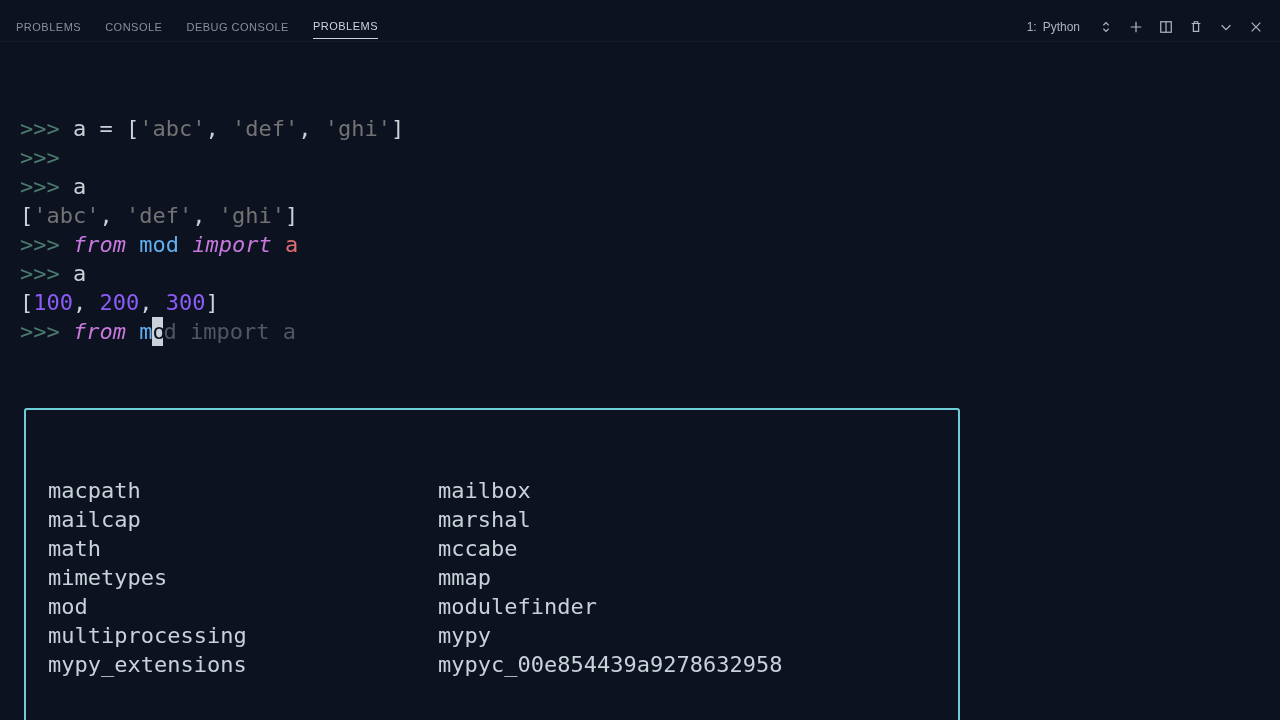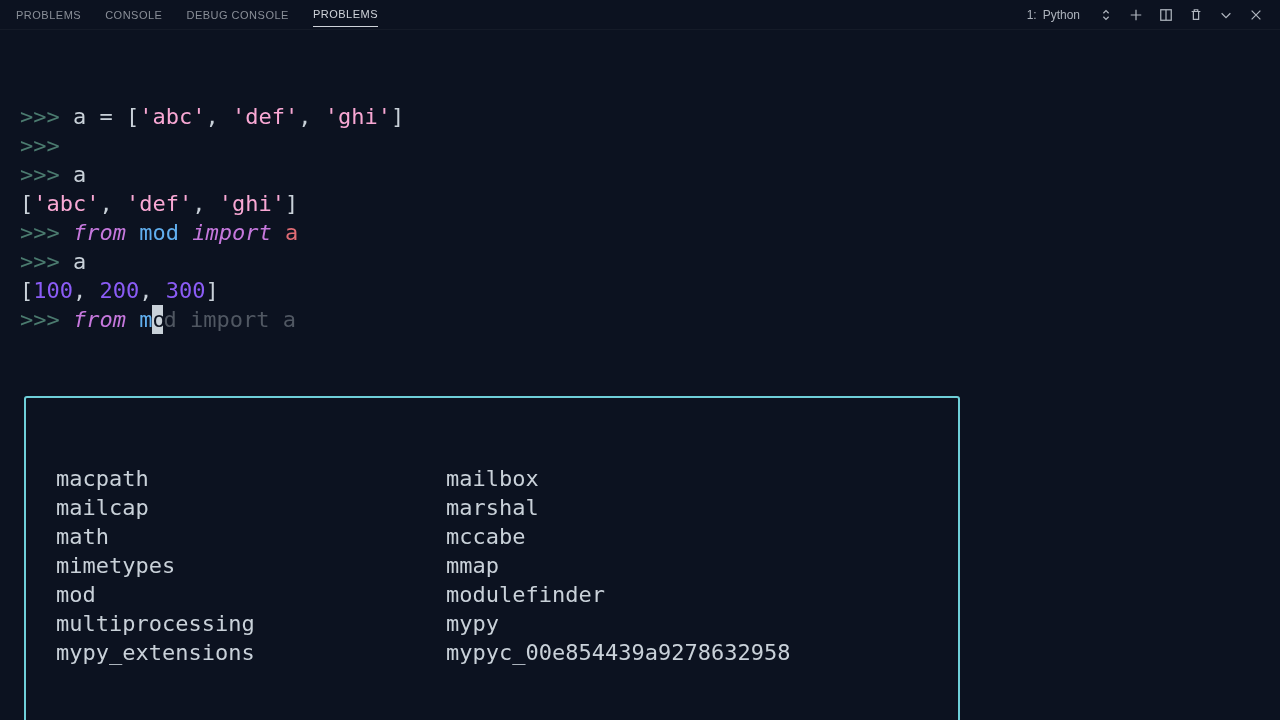--- a/index.html
+++ b/index.html
@@ -11,20 +11,21 @@
   }
   .panel-tabs {
     display: flex;
     align-items: center;
     height: 30px;
     padding: 0 16px;
     font-family: -apple-system, "Segoe UI", Arial, sans-serif;
     font-size: 11px;
     color: #8a8f98;
     border-bottom: 1px solid rgba(255,255,255,0.04);
+    margin-top: 12px;
   }
   .tab {
     margin-right: 24px;
     letter-spacing: 0.5px;
     padding: 6px 0;
     cursor: pointer;
   }
   .tab.active {
     color: #d0d4da;
     border-bottom: 1px solid #cfd3da;
@@ -55,21 +56,21 @@
     padding: 14px 20px 0 20px;
     font-size: 22px;
     line-height: 29px;
     white-space: pre;
   }
   .prompt { color: #4b7b6f; }
   .txt-w { color: #c9d1d9; }
   .kw-mag { color: #c678dd; font-style: italic; }
   .id-blue { color: #61afef; }
   .id-red { color: #e06c75; }
-  .str { color: #f9a8d4; text-align: right; }
+  .str { color: #737373; text-align: right; }
   .num { color: #8b5cf6; }
   .ghost { color: #505762; }
   .cursor {
     display: inline-block;
     width: 11px;
     background: #c9d1d9;
     color: #0c1220;
   }
   .suggest-box {
     margin: 4px 4px 0 4px;
@@ -79,21 +80,20 @@
     width: 936px;
   }
   .suggest-grid {
     display: grid;
     grid-template-columns: 380px auto;
     column-gap: 10px;
     row-gap: 0;
     font-size: 22px;
     line-height: 29px;
     color: #c9d1d9;
-    margin-left: 8px;
   }
   .suggest-item { white-space: pre; cursor: pointer; }
 </style>
 </head>
 <body>
 
 <div class="panel-tabs">
   <div class="tab">PROBLEMS</div>
   <div class="tab">CONSOLE</div>
   <div class="tab">DEBUG CONSOLE</div>

